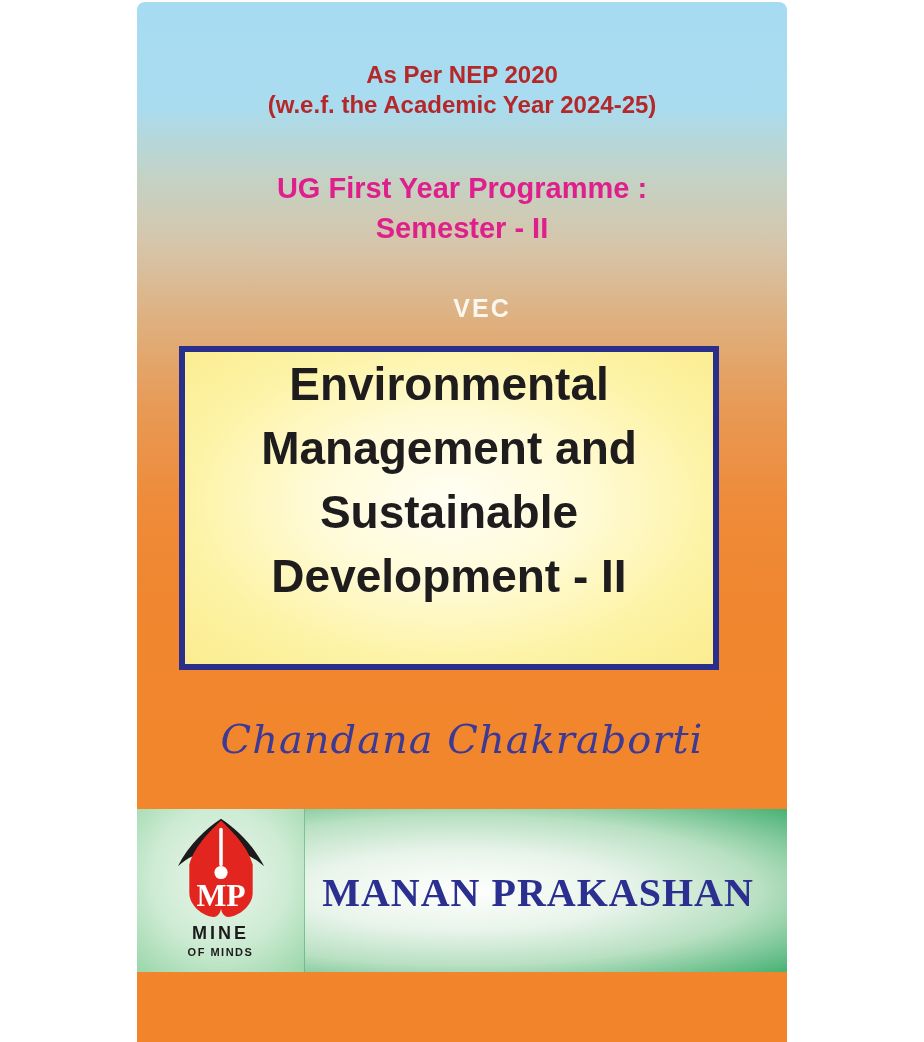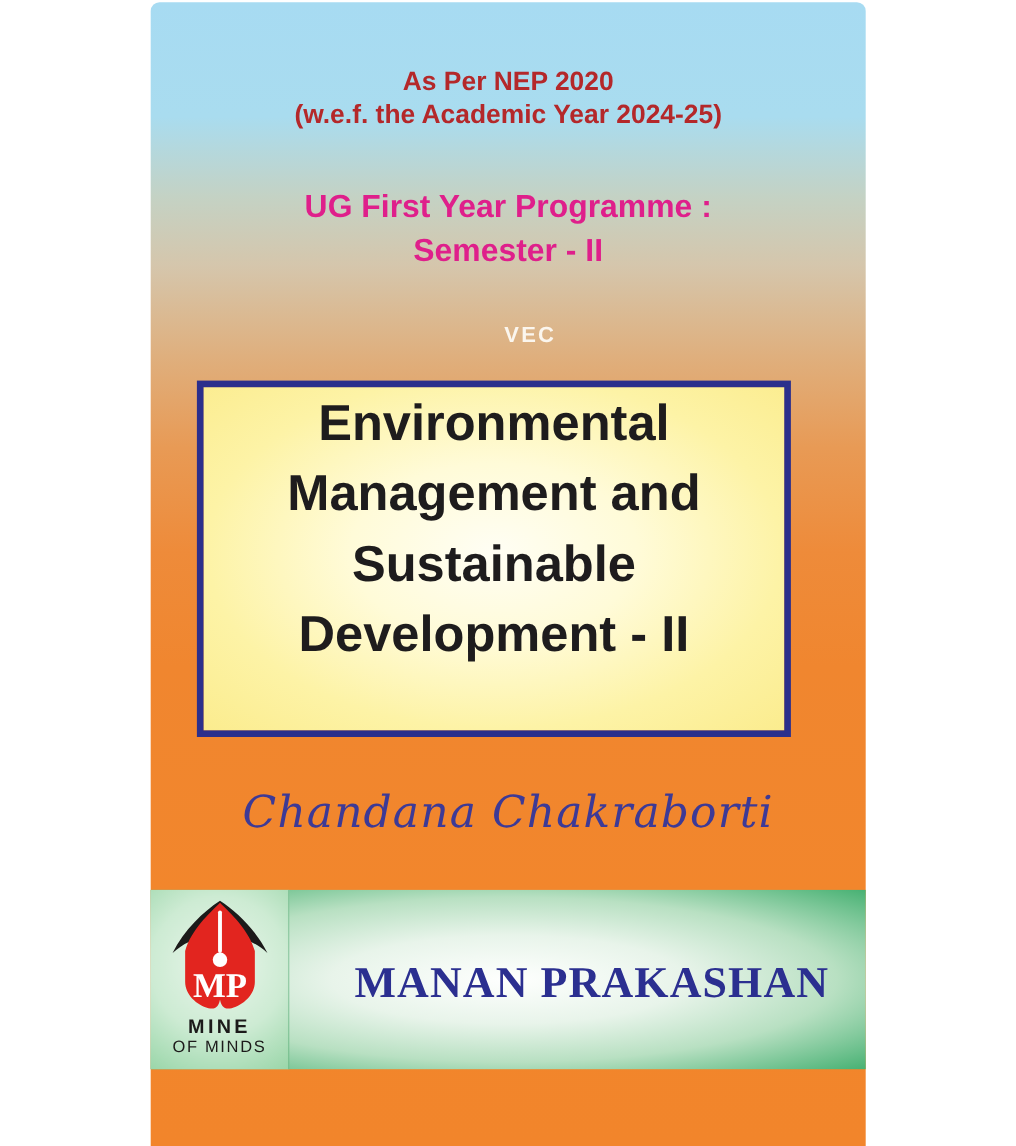--- a/index.html
+++ b/index.html
@@ -18,21 +18,21 @@
   .nep-note{
     position:absolute;top:58px;left:0;right:0;text-align:center;
     color:#B4282A;font-weight:bold;font-size:24px;line-height:30px;
   }
   .programme-note{
     position:absolute;top:166px;left:0;right:0;text-align:center;
     color:#DF1F8B;font-weight:bold;font-size:29px;line-height:40px;
   }
   .course-code{
     position:absolute;top:292px;left:0;right:0;text-align:center;
-    color:#FBF6EE;font-weight:bold;font-size:20px;letter-spacing:2px;padding-left:40px;
+    color:#FBF6EE;font-weight:bold;font-size:25px;letter-spacing:2px;padding-left:40px;
   }
   .title-box{
     position:absolute;top:344px;left:42px;width:528px;height:312px;
     border:6px solid #2B2F8C;
     background:radial-gradient(ellipse at 50% 48%,
       #FFFEF4 0%, #FFFBD8 35%, #FDF3A6 70%, #FBEC8E 100%);
   }
   .book-title{
     text-align:center;
     font-size:46px;line-height:64px;font-weight:bold;color:#1E1C1D;
@@ -41,33 +41,33 @@
     position:absolute;top:714px;left:0;right:0;text-align:center;
     font-family:"DejaVu Serif",serif;font-style:italic;font-weight:normal;
     font-size:40px;color:#3D3A96;letter-spacing:1px;
   }
   .publisher-band{
     position:absolute;top:807px;left:0;width:650px;height:163px;
     background:radial-gradient(ellipse at 50% 50%,
       #FEFFFE 0%, #E8F4EA 35%, #B8E0C2 65%, #47B173 100%);
   }
   .logo-box{
-    position:absolute;left:0;top:0;width:126px;height:163px;
+    position:absolute;left:0;top:0;width:168px;height:163px;
     background:radial-gradient(circle at 50% 42%,
       #EAF6EC 0%, #CDEBD3 55%, #9AD6A9 100%);
     border-right:1px solid rgba(56,152,96,.45);
     box-sizing:border-box;
     display:flex;flex-direction:column;align-items:center;
   }
   .nib-svg{margin-top:8px;display:block;}
   .logo-mine{
     font-size:18px;font-weight:bold;letter-spacing:3px;color:#1C1A1A;line-height:24px;
   }
   .logo-ofminds{
-    font-size:15px;font-weight:normal;letter-spacing:1.5px;color:#1C1A1A;line-height:14px;
+    font-size:11px;font-weight:bold;letter-spacing:1.5px;color:#1C1A1A;line-height:14px;
   }
   .publisher-name{
     position:absolute;left:152px;top:0;width:498px;height:163px;
     display:flex;align-items:center;justify-content:center;
     font-family:"Liberation Serif",serif;font-weight:bold;
     font-size:40px;color:#2B2F90;letter-spacing:1px;
     padding-top:4px;box-sizing:border-box;white-space:nowrap;
   }
 </style>
 </head>

